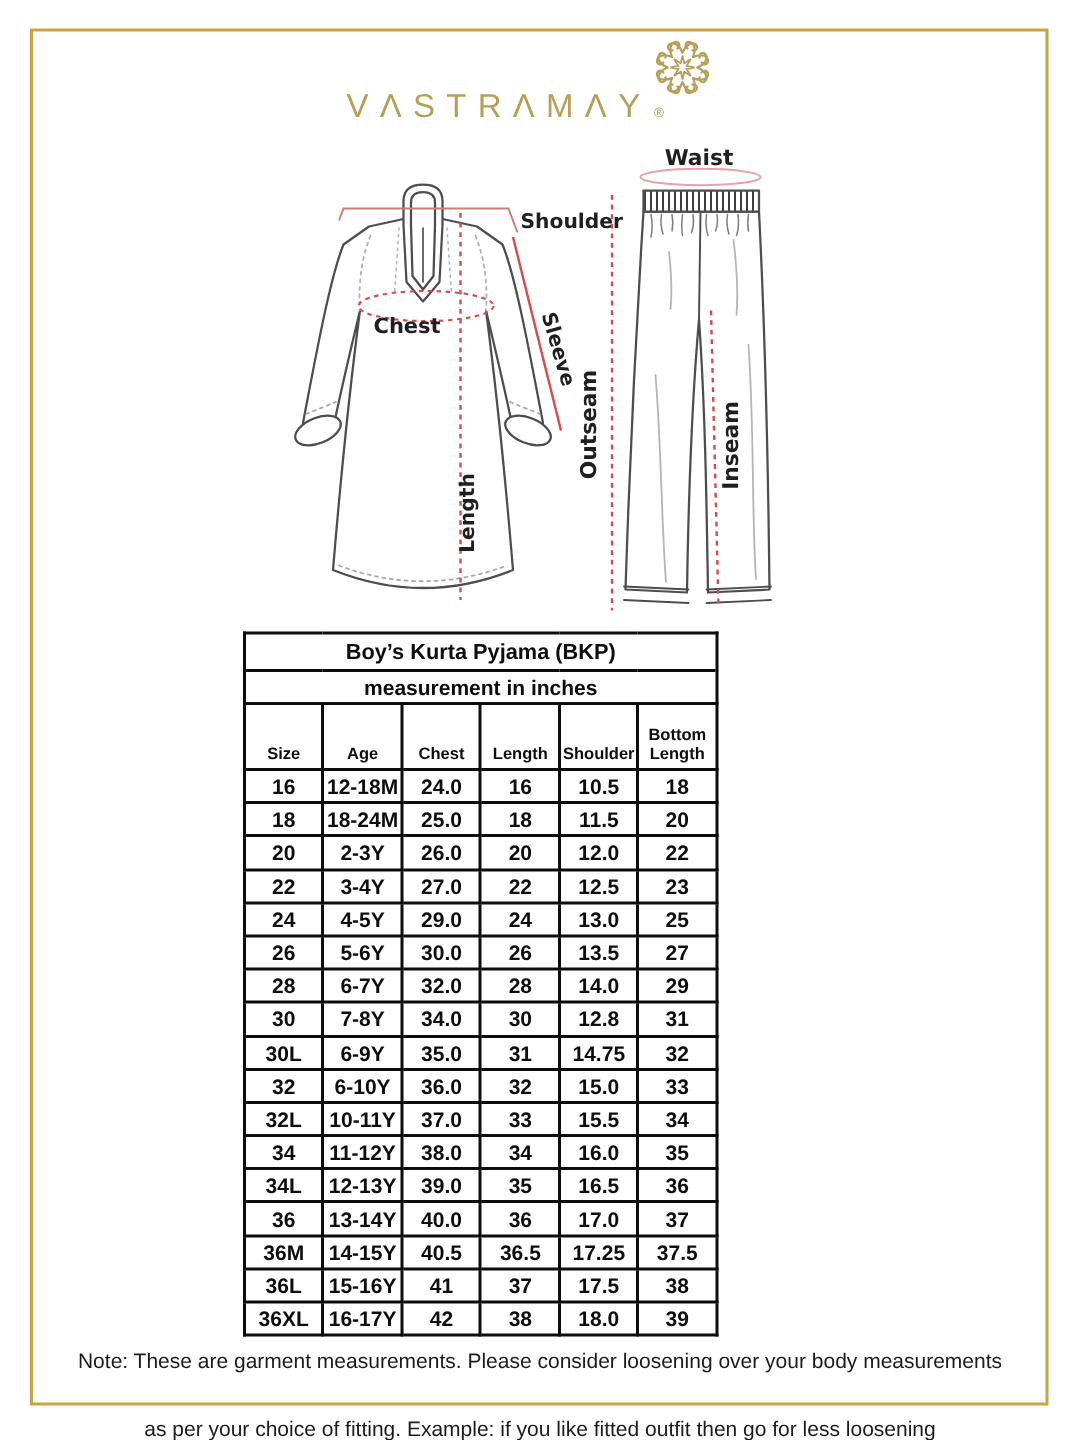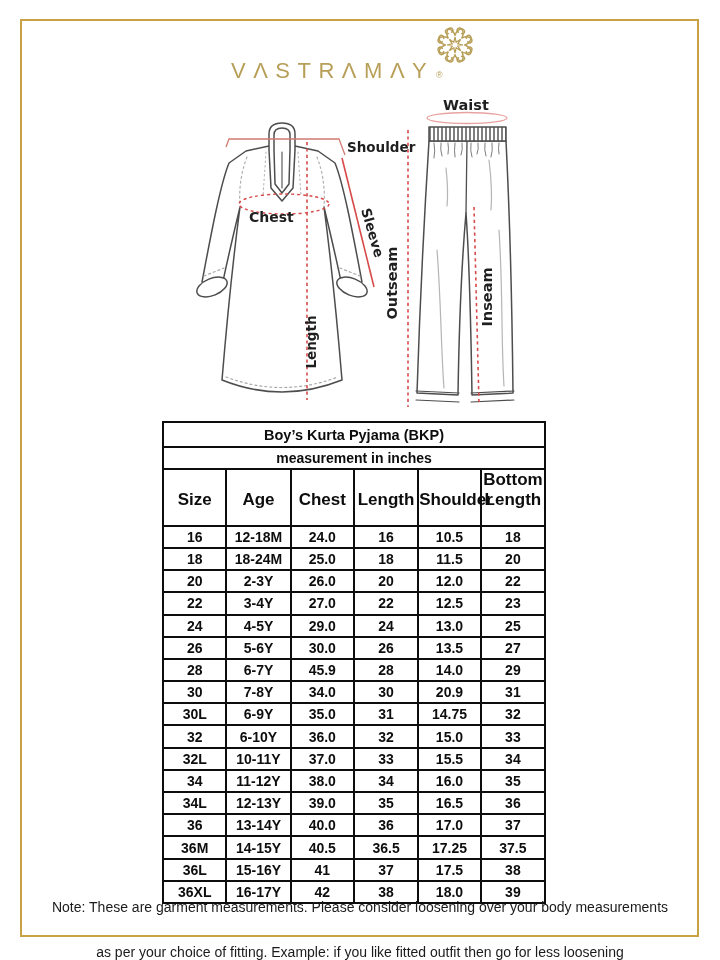--- a/index.html
+++ b/index.html
@@ -19,34 +19,34 @@
   }
   .brand-reg {
     position:absolute; left:436px; top:70px; font-size:9px; color:#b89f58;
   }
   .brand-icon { position:absolute; left:431px; top:21px; width:48px; height:48px; }
   
   .diagram-svg { position:absolute; left:140px; top:88px; width:460px; height:340px; }
   .diag-label { font-family:"DejaVu Sans", sans-serif; font-weight:700; fill:#1f1f1f; }
   
   .size-table {
-    position:absolute; left:162px; top:421px; width:384px;
+    position:absolute; left:162px; top:421px; width:317px;
     border-collapse:collapse; table-layout:fixed; background:#fff;
     border:2px solid #be185d; color:#0d0d0d;
   }
   .size-table td, .size-table th { border:2px solid #0d0d0d; text-align:center; padding:0; }
   .size-table tr.title-row td {
     font-size:14.5px; font-weight:700; padding:4px 0 3px; border-bottom:1px solid #0d0d0d;
   }
   .size-table tr.subtitle-row td {
     font-size:14px; font-weight:700; padding:2px 0; border-bottom:2px solid #0d0d0d;
   }
   .size-table thead th {
-    font-size:17px; font-weight:700; vertical-align:bottom;
-    height:40px; line-height:1.2; padding-bottom:14px;
+    font-size:11px; font-weight:700; vertical-align:bottom;
+    height:40px; line-height:1.2; padding-bottom:2px;
   }
   .size-table tbody td {
     font-size:14px; font-weight:700; height:20.2px; line-height:18px;
   }
   
   .note {
     position:absolute; left:30px; top:876px; width:660px; text-align:center;
     color:#1b1b1b; font-size:14px; line-height:27px;
   }
   .note div { white-space:nowrap;margin-top:18px; }
@@ -246,32 +246,32 @@
           <td>5-6Y</td>
           <td>30.0</td>
           <td>26</td>
           <td>13.5</td>
           <td>27</td>
         </tr>
 
         <tr>
           <td>28</td>
           <td>6-7Y</td>
-          <td>45.9</td>
+          <td>32.0</td>
           <td>28</td>
           <td>14.0</td>
           <td>29</td>
         </tr>
 
         <tr>
           <td>30</td>
           <td>7-8Y</td>
           <td>34.0</td>
           <td>30</td>
-          <td>20.9</td>
+          <td>12.8</td>
           <td>31</td>
         </tr>
 
         <tr>
           <td>30L</td>
           <td>6-9Y</td>
           <td>35.0</td>
           <td>31</td>
           <td>14.75</td>
           <td>32</td>

